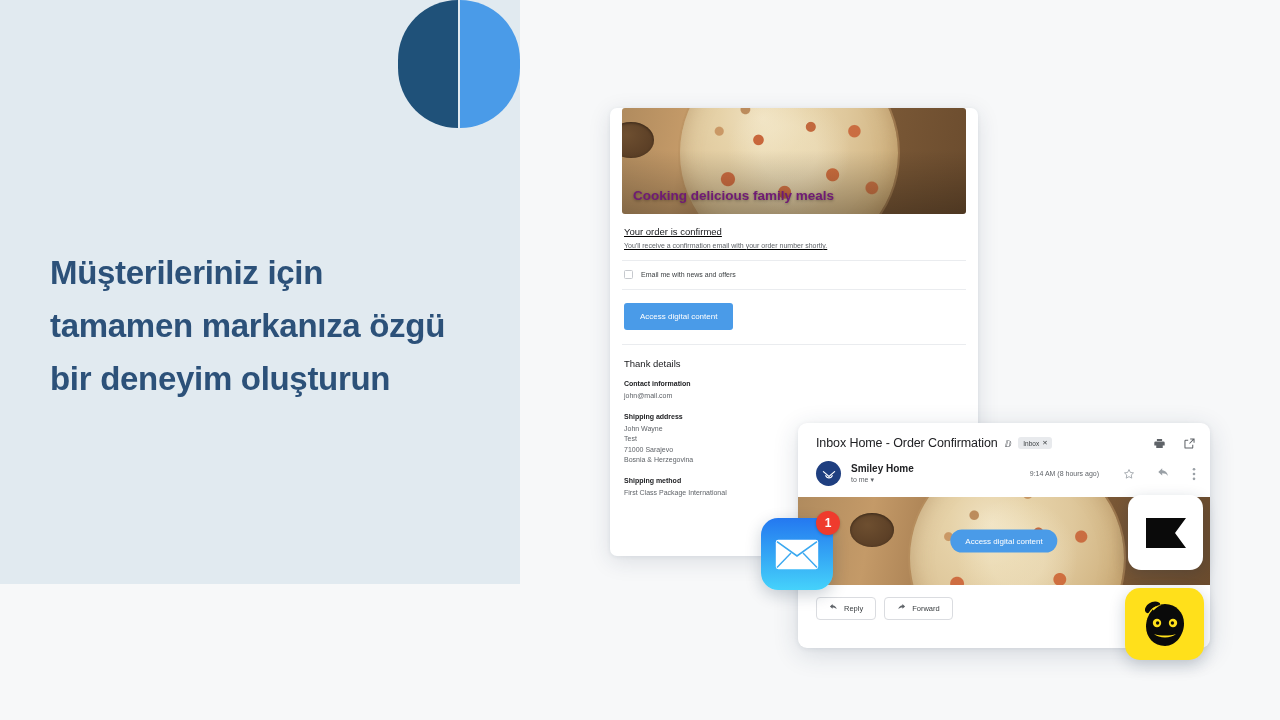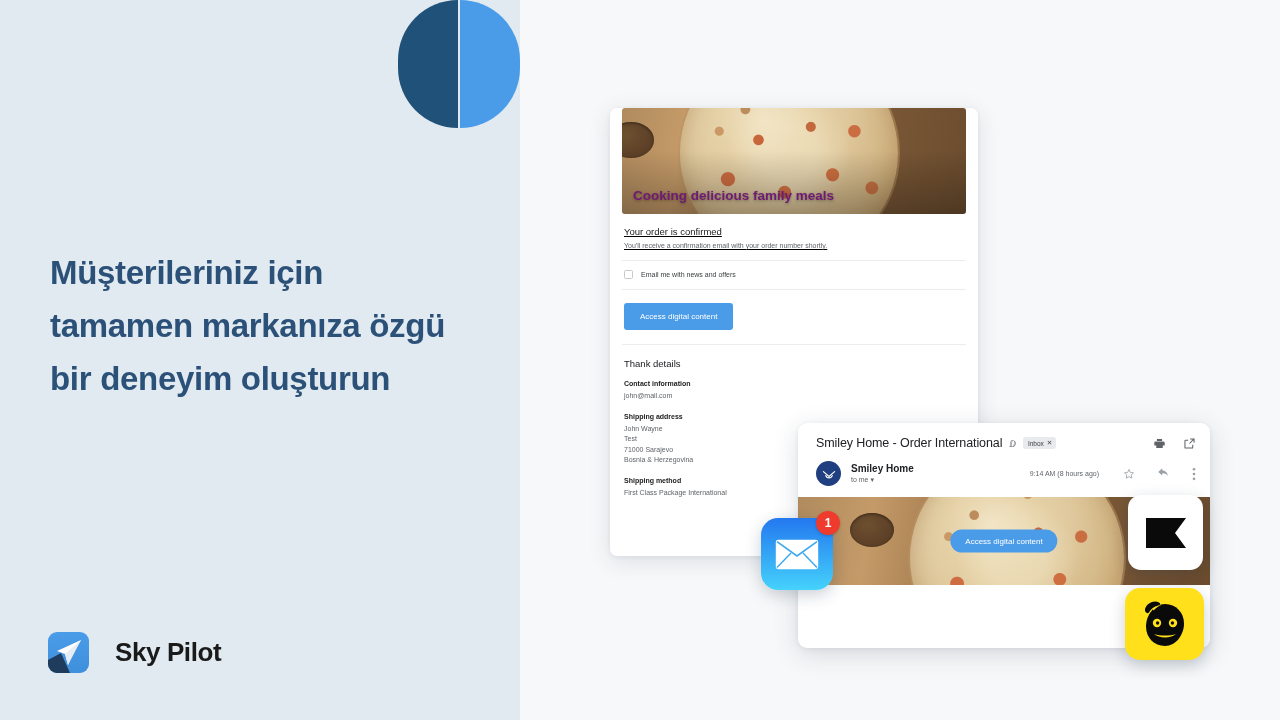--- a/index.html
+++ b/index.html
@@ -6,21 +6,21 @@
   html, body {
     width: 1280px; height: 720px;
     font-family: "Liberation Sans", sans-serif;
     overflow: hidden;
   }
   body { position: relative; background: #F7F8F9; }
 
   
   #left-panel {
     position: absolute; left: 0; top: 0;
-    width: 520px; height: 720px;
+    width: 520px; height: 584px;
     background: #E1EAF0;
     overflow: hidden;
   }
   .deco-half {
     position: absolute; top: 0;
   }
   #deco-dark {
     left: 398px; width: 60px; height: 128px;
     background: #1F5179;
     border-radius: 64px 0 0 64px;
@@ -336,21 +336,21 @@
       <div class="ec-d-blk">
         <div class="ec-d-h">Shipping method</div>
         <div class="ec-d-v">First Class Package International</div>
       </div>
     </div>
   </div>
 
   <div id="gmail-card">
 
     <div class="gm-subject-row">
-      <span class="gm-subject">Smiley Home - Order International</span>
+      <span class="gm-subject">Inbox Home - Order Confirmation</span>
       <span class="gm-dicon">ⅅ</span>
       <span class="gm-chip">
         <span>Inbox</span>
         <span>✕</span>
       </span>
       <span class="gm-spacer"></span>
       <span class="gm-ico" style="margin-right:10px">
         <svg width="13" height="13" viewBox="0 0 20 20" fill="#5f6368">
           <path d="M6 3h8v3H6V3zm-2 4h12a2 2 0 012 2v4h-3v4H5v-4H2V9a2 2 0 012-2zm3 6h6v3H7v-3z"></path>
         </svg>
@@ -398,20 +398,38 @@
 
 
     <div class="gm-hero">
       <div class="pizza-scene">
         <div class="board-hole" style="left:52px; top:16px; width:44px; height:34px;"></div>
         <div class="pizza-disc" style="left:112px; top:-46px; width:214px; height:214px;"></div>
       </div>
       <button class="gm-hero-btn">Access digital content</button>
     </div>
 
+    <div class="gm-actions">
+      <button class="gm-btn">
+        <span>
+          <svg width="9" height="9" viewBox="0 0 20 20" fill="#5f6368">
+            <path d="M8 5V2L2 7.5 8 13v-3.2c4 0 7 1.1 9 4-0.8-4.2-3.4-8.1-9-8.8z"></path>
+          </svg>
+        </span>
+        <span>Reply</span>
+      </button>
+      <button class="gm-btn">
+        <span>
+          <svg width="9" height="9" viewBox="0 0 20 20" fill="#5f6368">
+            <path d="M12 5V2l6 5.5L12 13v-3.2c-4 0-7 1.1-9 4 .8-4.2 3.4-8.1 9-8.8z"></path>
+          </svg>
+        </span>
+        <span>Forward</span>
+      </button>
+    </div>
   </div>
 
   <div class="float-ico" id="mail-icon">
     <svg width="44" height="31" viewBox="0 0 44 31">
       <rect x="0.8" y="0.8" width="42.4" height="29.4" rx="2.4" fill="#ffffff"></rect>
       <path d="M2 2.6 L22 17 L42 2.6" fill="none" stroke="#3AA8F0" stroke-width="1.6"></path>
       <path d="M2 28.4 L16 14" fill="none" stroke="#3AA8F0" stroke-width="1.4"></path>
       <path d="M42 28.4 L28 14" fill="none" stroke="#3AA8F0" stroke-width="1.4"></path>
     </svg>
     <div id="mail-badge">1</div>

